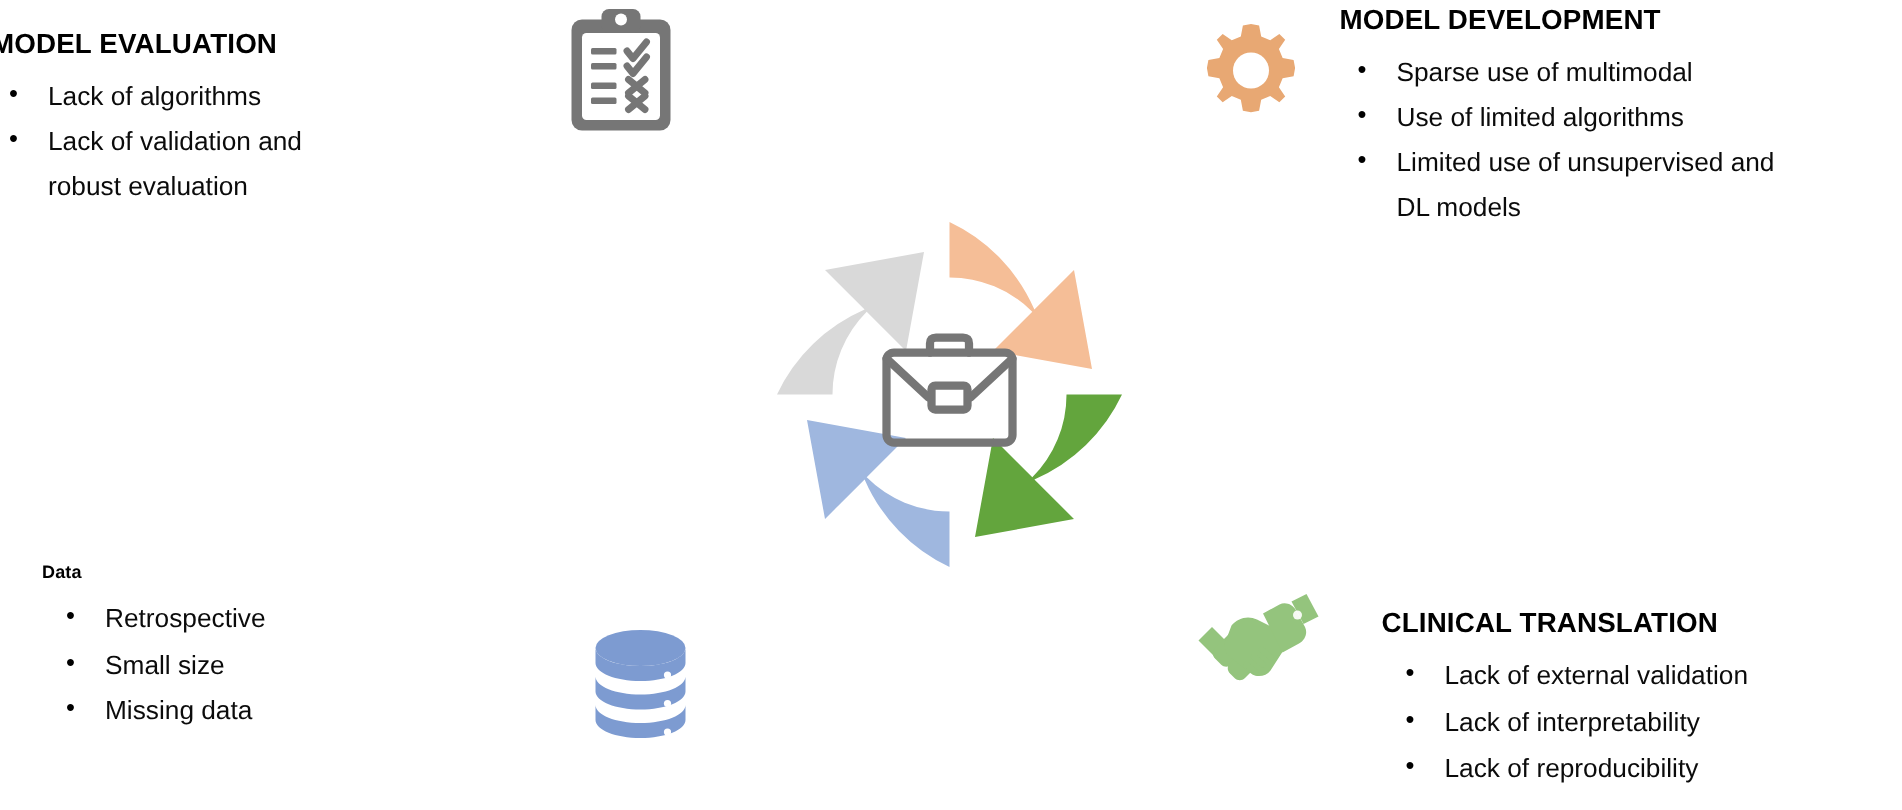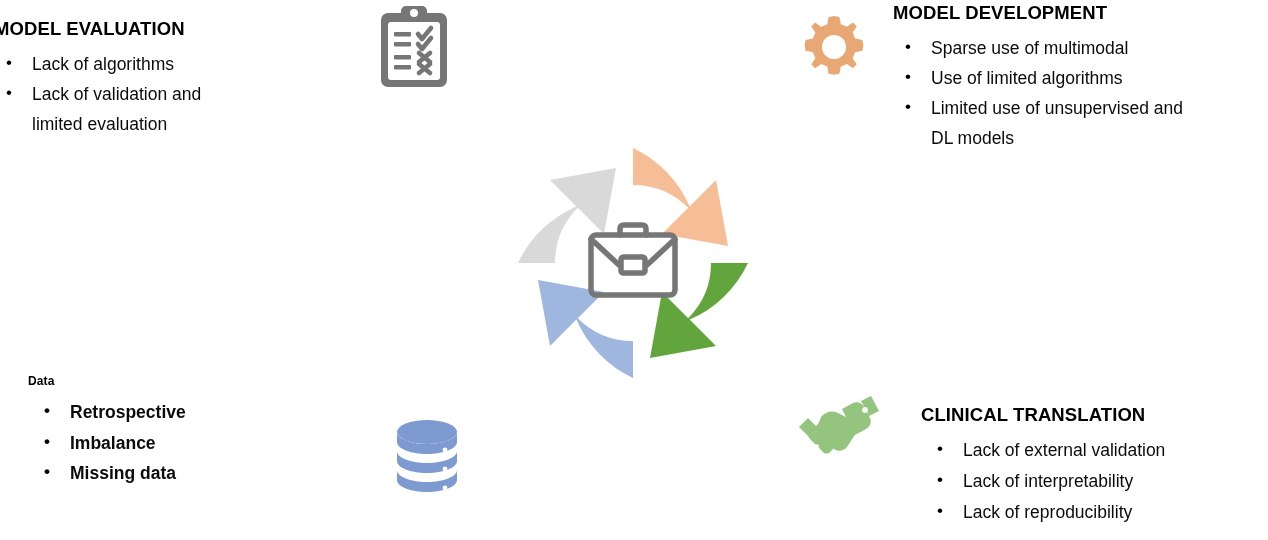--- a/index.html
+++ b/index.html
@@ -78,21 +78,20 @@
   }
 
   #block-data {
     left: 28px;
     top: 374px;
     width: 300px;
   }
   #block-data .bullets li {
     padding-left: 42px;
     line-height: 30.5px;
-    font-weight: bold;
   }
   #block-data .bullets li::before {
     left: 16px;
   }
 
   #block-clinical-translation {
     left: 921px;
     top: 404px;
     width: 350px;
   }
@@ -126,21 +125,21 @@
 <body>
 
 <div class="block" id="block-model-evaluation">
   <div class="block-title">MODEL EVALUATION</div>
   <ul class="bullets">
     <li>
       <span class="justify-line">Lack  of  algorithms</span>
     </li>
     <li>
       <span class="justify-line">Lack  of  validation  and</span>
-      <span class="justify-line">limited  evaluation</span>
+      <span class="justify-line">robust  evaluation</span>
     </li>
   </ul>
 </div>
 
 <div class="block" id="block-model-development">
   <div class="block-title">MODEL DEVELOPMENT</div>
   <ul class="bullets">
     <li>
       <span class="justify-line">Sparse use of multimodal</span>
     </li>
@@ -151,21 +150,21 @@
       <span class="justify-line">Limited use of unsupervised and</span>
       <span class="justify-line">DL models</span>
     </li>
   </ul>
 </div>
 
 <div class="block" id="block-data">
   <div class="block-title small">Data</div>
   <ul class="bullets">
     <li>Retrospective</li>
-    <li>Imbalance</li>
+    <li>Small size</li>
     <li>Missing data</li>
   </ul>
 </div>
 
 <div class="block" id="block-clinical-translation">
   <div class="block-title">CLINICAL TRANSLATION</div>
   <ul class="bullets">
     <li>Lack of external validation</li>
     <li>Lack of interpretability</li>
     <li>Lack of reproducibility</li>

